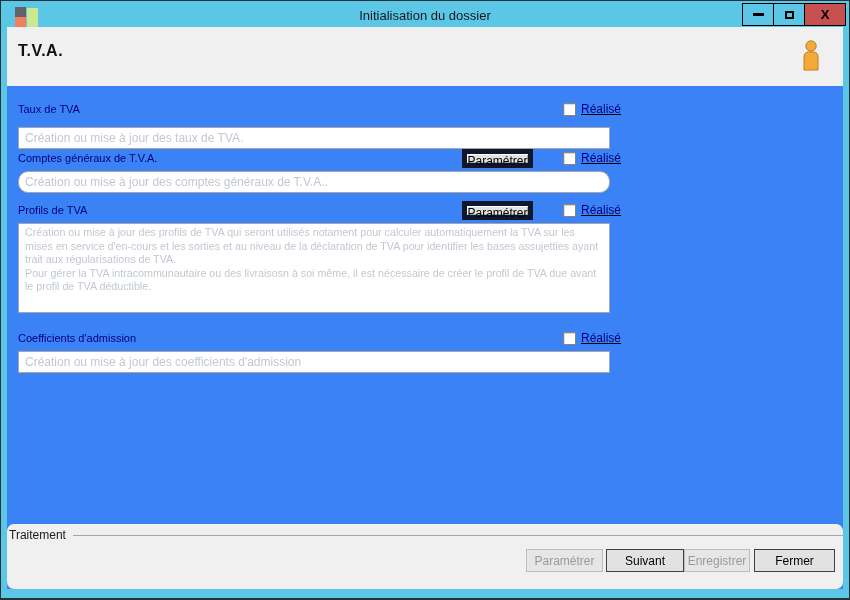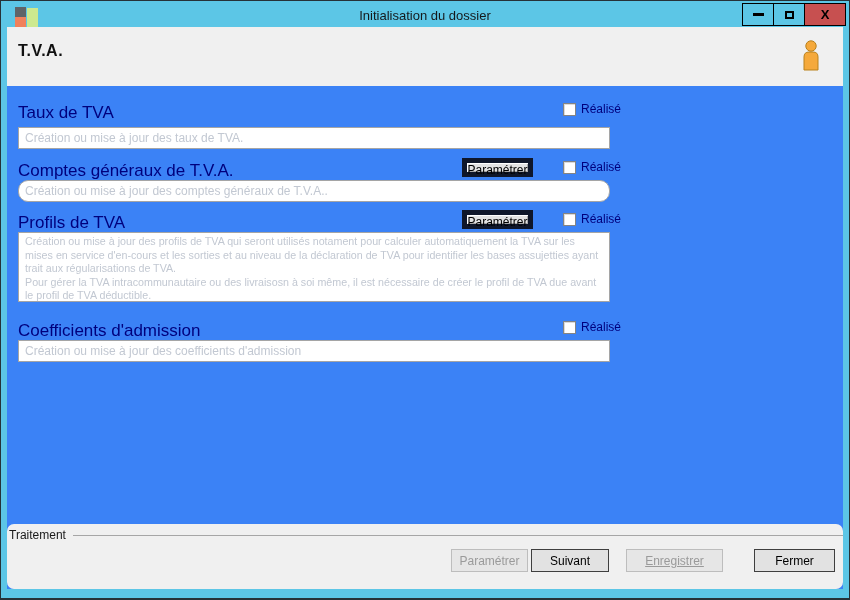--- a/index.html
+++ b/index.html
@@ -27,51 +27,51 @@
 
   
   .content{position:absolute;left:6px;top:26px;width:836px;height:562px;background:#3b82f6;}
   .header-band{position:relative;height:59px;background:#F0F0F0;}
   .page-title{position:absolute;left:11px;top:15px;font-size:16px;font-weight:bold;color:#101010;letter-spacing:.5px;}
   .user-icon{position:absolute;right:21px;top:12px;width:22px;height:32px;}
 
   
   .main{position:relative;}
   .section-row{position:relative;height:20px;}
-  .sec-label{position:absolute;left:11px;top:3px;font-size:17px;color:#00007D;}
+  .sec-label{position:absolute;left:11px;top:3px;font-size:11px;color:#00007D;}
   .param-btn{position:absolute;left:455px;top:0;width:71px;height:19px;
     background:#E3E3E3;border:5px solid #0f172a;
     box-shadow:inset 1px 1px 0 #FFFFFF, inset -1px -1px 0 #A8A8A8;
     font-size:12px;color:#000;font-family:inherit;padding:0;}
-  .chk-group{position:absolute;left:556px;top:2px;display:flex;align-items:center;}
+  .chk-group{position:absolute;left:556px;top:2px;display:flex;align-items:center;text-decoration:underline;}
   .chk{width:13px;height:13px;background:#fff;border:1px solid #848484;
     box-shadow:inset 1px 1px 0 #DADADA;box-sizing:border-box;}
   .chk-label{margin-left:5px;font-size:12px;color:#00007D;}
   .field{margin-left:11px;width:592px;box-sizing:border-box;background:#fff;
     border:1px solid #A5A5A5;height:22px;line-height:20px;padding:0 6px;
     font-size:12px;color:#C2C8D2;overflow:hidden;white-space:nowrap;}
-  .field.multi{height:70px;line-height:13.5px;padding:2px 6px;
+  .field.multi{height:90px;line-height:13.5px;padding:2px 6px;
     white-space:pre-line;font-size:10.7px;}
   .section.s1{margin-top:14px;} .section.s1 .field{margin-top:7px;}
-  .section.s2{margin-top:9px;}  .section.s2 .field{margin-top:2px;border-radius:10px;}
+  .section.s2{}  .section.s2 .field{margin-top:2px;border-radius:10px;}
   .section.s3{margin-top:8px;} .section.s3 .field{margin-top:2px;}
   .section.s4{margin-top:16px;} .section.s4 .field{margin-top:2px;}
 
   
   .footer{position:absolute;left:0;bottom:0;width:836px;height:65px;background:#F0F0F0;border-radius:7px;}
   .group-label{position:absolute;left:2px;top:4px;font-size:12px;color:#1A1A1A;}
   .group-line{position:absolute;left:66px;right:0;top:11px;height:1px;background:#A6A6A6;}
   .btn-row{position:absolute;left:0;top:25px;width:828px;display:flex;justify-content:flex-end;}
   .f-btn{height:23px;box-sizing:border-box;background:#E2E2E2;border:1px solid #3F3F3F;
     color:#000;font-size:12px;font-family:inherit;padding:0;}
   .f-btn.disabled{border-color:#BDBDBD;color:#9A9A9A;background:#E6E6E6;}
   .f-btn.b0{width:77px;}
   .f-btn.b1{width:78px;margin-left:3px;}
-  .f-btn.b2{width:97px;margin-left:17px;text-decoration:underline;}
-  .f-btn.b3{width:81px;margin-left:31px;}
+  .f-btn.b2{width:66px;}
+  .f-btn.b3{width:81px;margin-left:4px;}
 </style>
 </head>
 <body>
 
 <div class="window">
 
   <div class="titlebar">
     <span class="app-icon">
       <div class="b1"></div>
         <div class="b2"></div>

